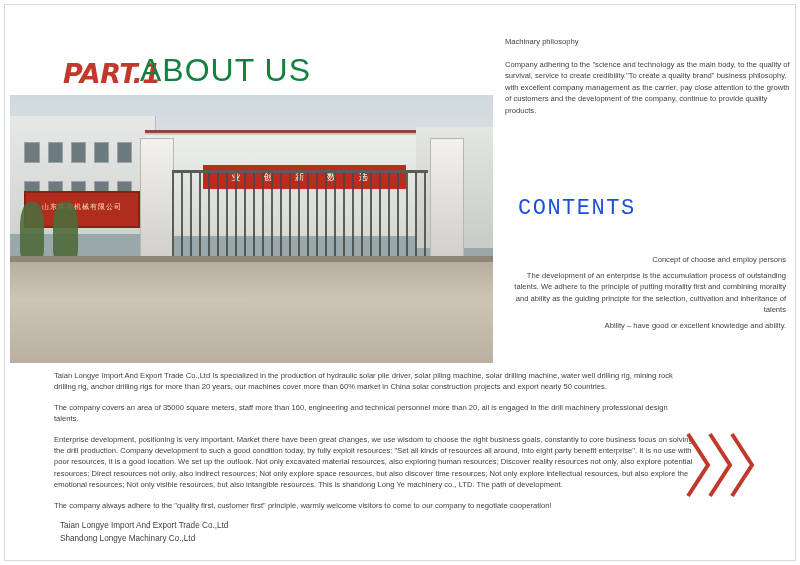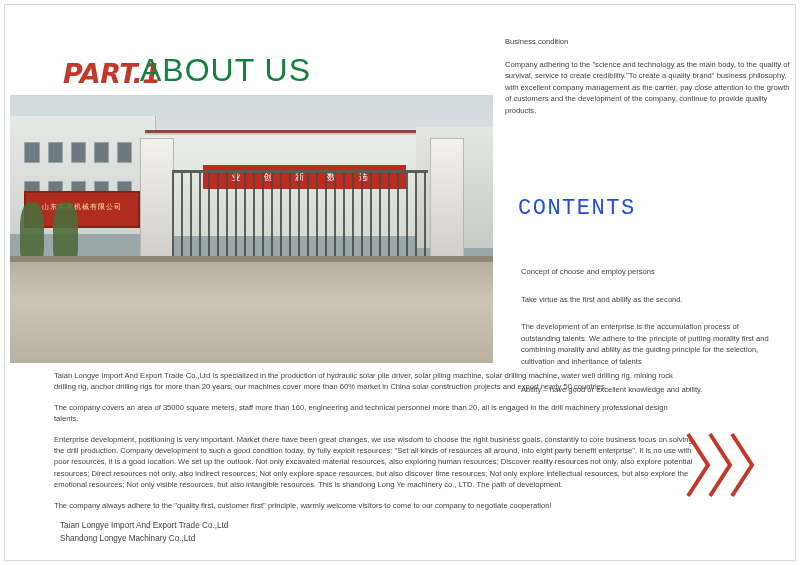--- a/index.html
+++ b/index.html
@@ -211,21 +211,21 @@
   }
   .contents-body {
     position: absolute;
     left: 505px;
     top: 250px;
     width: 285px;
     font-size: 7.6px;
     line-height: 11.6px;
     color: #3f3f3f;
   }
-  .contents-body p { margin: 16px; }
+  .contents-body p { margin: 4px; text-align: right; }
 
   
   .chevrons {
     position: absolute;
     left: 686px;
     top: 432px;
     width: 70px;
     height: 70px;
   }
   .chev {
@@ -281,29 +281,28 @@
     <p class="wide">Enterprise development, positioning is very important. Market there have been great changes, we use wisdom to choose the right business goals, constantly to core business focus on solving the drill production. Company development to such a good condition today, by fully exploit resources: "Set all kinds of resources all around, into eight party benefit enterprise". It is no use with poor resources, it is a good location. We set up the outlook. Not only excavated material resources, also exploring human resources; Discover reality resources not only, also explore potential resources; Direct resources not only, also indirect resources; Not only explore space resources, but also discover time resources; Not only explore intellectual resources, but also explore the emotional resources; Not only visible resources, but also intangible resources. This is shandong Long Ye machinery co., LTD. The path of development.</p>
     <p class="wide">The company always adhere to the "quality first, customer first" principle, warmly welcome visitors to come to our company to negotiate cooperation!</p>
   </div>
 
   <div class="signature">
     <div>Taian Longye Import And Export Trade Co.,Ltd</div>
     <div>Shandong Longye Machinary Co.,Ltd</div>
   </div>
 
   <div class="right-col">
-    <p>Business condition</p>
+    <p>Machinary philosophy</p>
     <p>Company adhering to the "science and technology as the main body, to the quality of survival, service to create credibility."To create a quality brand" business philosophy, with excellent company management as the carrier, pay close attention to the growth of customers and the development of the company, continue to provide quality products.</p>
   </div>
 
   <div class="contents-title">CONTENTS</div>
 
   <div class="contents-body">
     <p>Concept of choose and employ persons</p>
-    <p>Take virtue as the first and ability as the second.</p>
     <p>The development of an enterprise is the accumulation process of outstanding talents. We adhere to the principle of putting morality first and combining morality and ability as the guiding principle for the selection, cultivation and inheritance of talents</p>
     <p>Ability – have good or excellent knowledge and ability.</p>
   </div>
 
   <div class="chevrons">
     <div class="chev c1">
       <svg width="26" height="66" viewBox="0 0 26 66">
         <path d="M2 2 L22 33 L2 64" fill="none" stroke="#c0392b" stroke-width="4"></path>
       </svg>
     </div>

